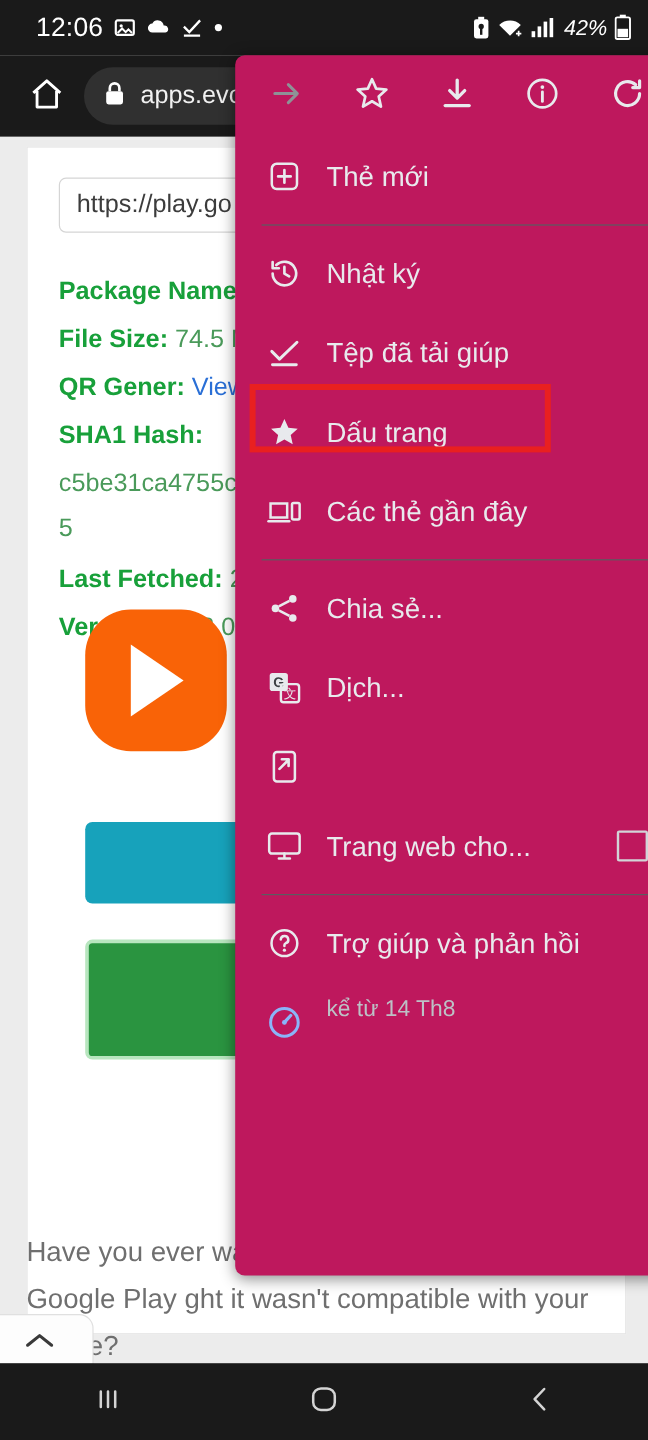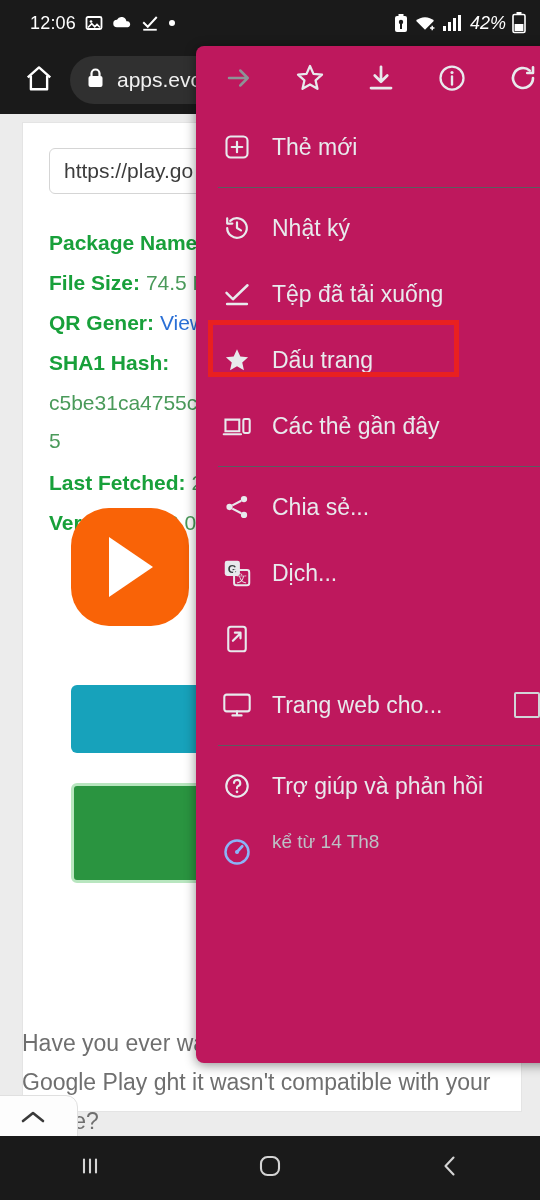--- a/index.html
+++ b/index.html
@@ -12,21 +12,21 @@
 
   
   #statusbar {
     position: absolute; left:0; top:0; width:540px; height:46px;
     background:#1a1a1a; color:#fff;
     display:flex; align-items:center; justify-content:space-between;
     padding: 0 14px 0 30px;
   }
   .sb-left { display:flex; align-items:center; gap:9px; }
   .sb-right { display:flex; align-items:center; gap:6px;font-style:italic; }
-  .sb-clock { font-size:18px; letter-spacing:.2px; color:#fff; }
+  .sb-clock { font-size:22px; letter-spacing:.2px; color:#fff; }
   .sb-icon { display:flex; align-items:center; justify-content:center; color:#fff; }
   .sb-pct { font-size:18px; color:#fff; margin-left:2px; }
 
   
   #toolbar {
     position:absolute; left:0; top:46px; width:540px; height:68px;
     background:#1a1a1a; display:flex; align-items:center; padding-left:12px;
   }
   #home-btn { width:54px; height:54px; display:flex; align-items:center; justify-content:center; }
   #omnibox {
@@ -343,21 +343,21 @@
       <span class="mlabel">Nhật ký</span>
     </div>
 
     <div class="mrow">
       <span class="mic">
         <svg width="28" height="28" viewBox="0 0 24 24">
             <path d="M3 11l5.5 5.5L21 4.5" fill="none" stroke="#e8eaed" stroke-width="2.1" stroke-linecap="round" stroke-linejoin="round"></path>
             <path d="M3.5 20.5h17" stroke="#e8eaed" stroke-width="2.1" stroke-linecap="round"></path>
           </svg>
       </span>
-      <span class="mlabel">Tệp đã tải xuống</span>
+      <span class="mlabel">Tệp đã tải giúp</span>
     </div>
 
     <div class="mrow">
       <span class="mic">
         <svg width="28" height="28" viewBox="0 0 24 24">
             <path d="M12 2.8l2.85 6.1 6.65.7-5 4.5 1.45 6.6L12 17.3l-5.95 3.4 1.45-6.6-5-4.5 6.65-.7z" fill="#e8eaed"></path>
           </svg>
       </span>
       <span class="mlabel">Dấu trang</span>
     </div>

